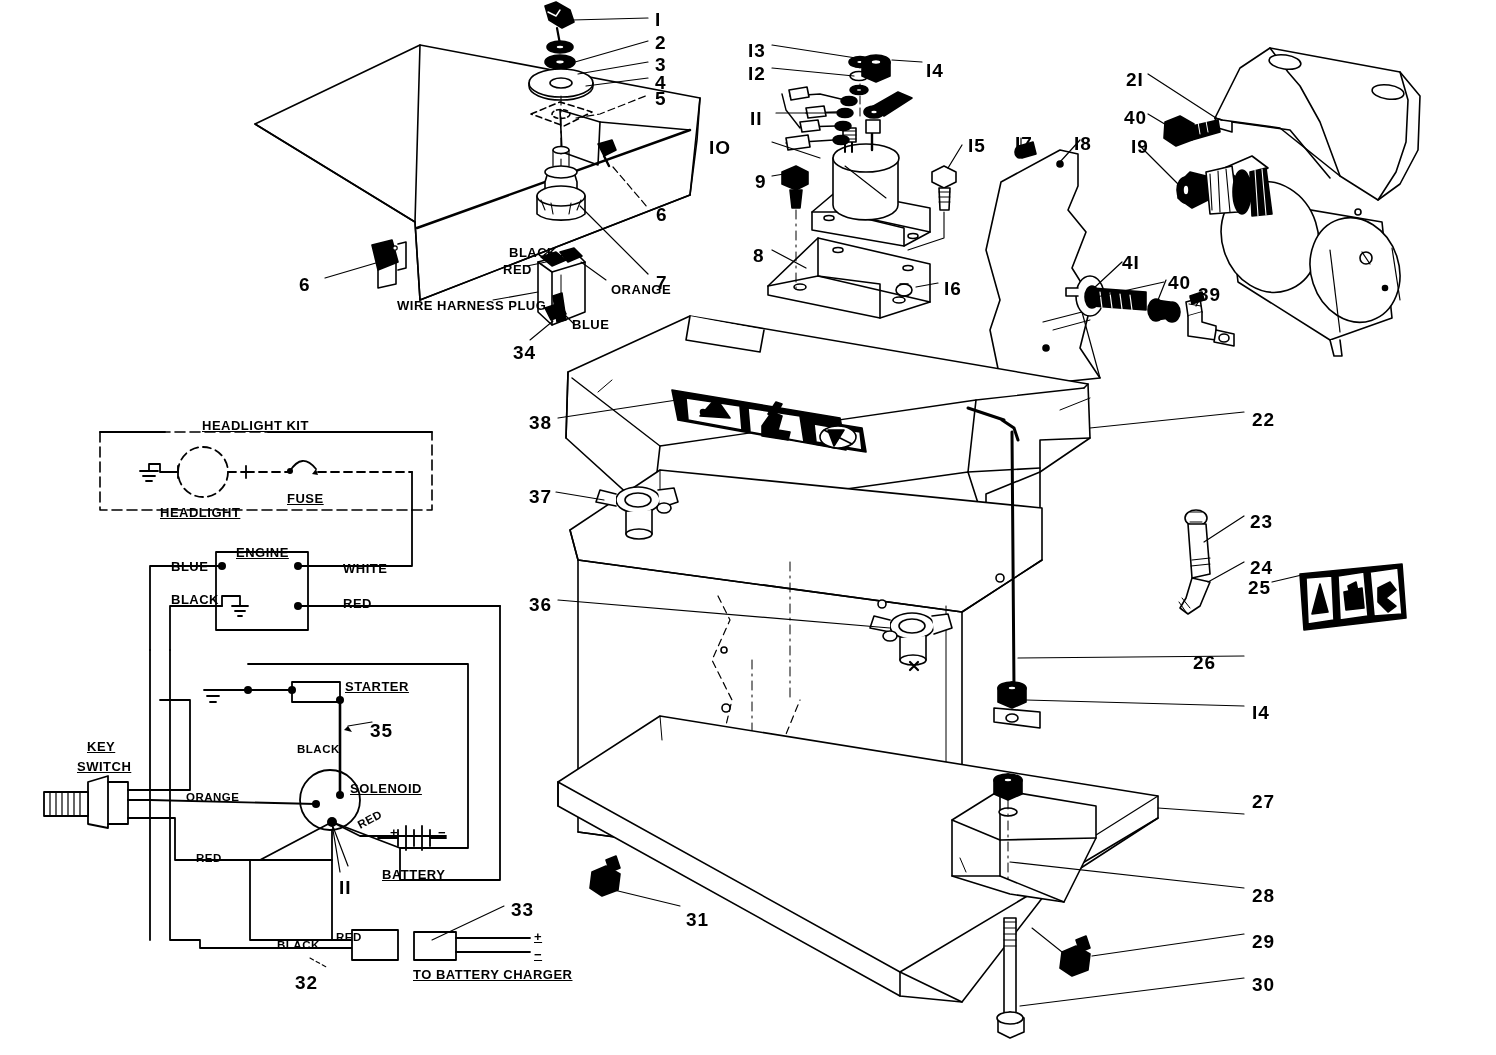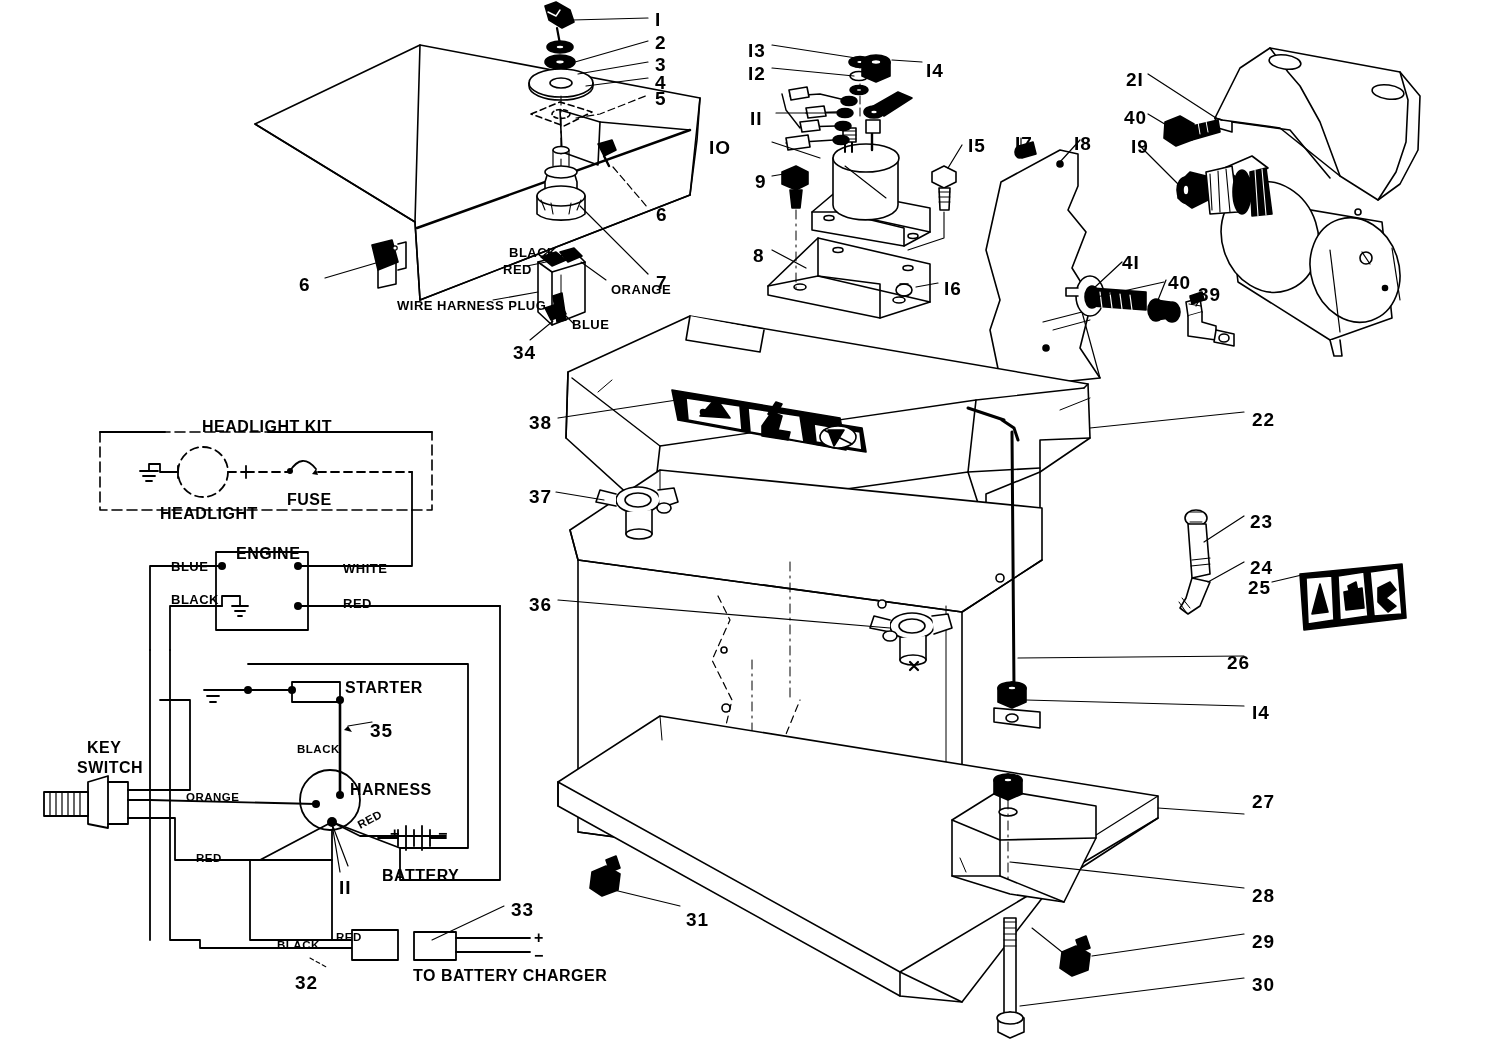--- a/index.html
+++ b/index.html
@@ -6,21 +6,21 @@
   html,body{margin:0;padding:0;background:#fff;}
   body{width:1496px;height:1055px;position:relative;overflow:hidden;
        font-family:"Liberation Sans", sans-serif;color:#000;}
   #root{position:absolute;inset:0;width:1496px;height:1055px;}
   svg.layer{position:absolute;left:0;top:0;width:1496px;height:1055px;}
   .callout{position:absolute;font-weight:bold;font-size:19px;letter-spacing:1px;
            font-family:"Liberation Sans", sans-serif;line-height:1;}
   .wlabel{position:absolute;font-size:13px;font-weight:bold;letter-spacing:0.5px;
           font-family:"Liberation Sans", sans-serif;line-height:1;white-space:nowrap;}
   .wlabel.sm{font-size:11.5px;}
-  .wlabel.big{font-size:16px;}
+  .wlabel.big{font-size:13px;text-decoration:underline;}
   .rot-red{transform:rotate(-28deg);transform-origin:left top;}
 </style>
 </head>
 <body>
 
 <div id="root">
 
 <svg class="layer" viewBox="0 0 1496 1055" xmlns="http://www.w3.org/2000/svg">
   <g fill="none" stroke="#000" stroke-width="1.6" stroke-linejoin="round" stroke-linecap="round">
 
@@ -540,21 +540,21 @@
   <span class="callout" style="left:1122px;top:253px">4I</span>
   <span class="callout" style="left:1168px;top:273px">40</span>
   <span class="callout" style="left:1198px;top:285px">39</span>
   <span class="callout" style="left:529px;top:413px">38</span>
   <span class="callout" style="left:529px;top:487px">37</span>
   <span class="callout" style="left:529px;top:595px">36</span>
   <span class="callout" style="left:1252px;top:410px">22</span>
   <span class="callout" style="left:1250px;top:512px">23</span>
   <span class="callout" style="left:1250px;top:558px">24</span>
   <span class="callout" style="left:1248px;top:578px">25</span>
-  <span class="callout" style="left:1227px;top:653px">26</span>
+  <span class="callout" style="left:1193px;top:653px">26</span>
   <span class="callout" style="left:1252px;top:703px">I4</span>
   <span class="callout" style="left:1252px;top:792px">27</span>
   <span class="callout" style="left:1252px;top:886px">28</span>
   <span class="callout" style="left:1252px;top:932px">29</span>
   <span class="callout" style="left:1252px;top:975px">30</span>
   <span class="callout" style="left:686px;top:910px">31</span>
   <span class="callout" style="left:295px;top:973px">32</span>
   <span class="callout" style="left:511px;top:900px">33</span>
   <span class="callout" style="left:370px;top:721px">35</span>
   <span class="callout" style="left:339px;top:878px">II</span>
@@ -569,21 +569,21 @@
   <span class="wlabel big" style="left:202px;top:419px">HEADLIGHT KIT</span>
   <span class="wlabel big" style="left:160px;top:506px">HEADLIGHT</span>
   <span class="wlabel big" style="left:287px;top:492px">FUSE</span>
   <span class="wlabel big" style="left:236px;top:546px">ENGINE</span>
   <span class="wlabel" style="left:171px;top:560px">BLUE</span>
   <span class="wlabel" style="left:343px;top:562px">WHITE</span>
   <span class="wlabel" style="left:171px;top:593px">BLACK</span>
   <span class="wlabel" style="left:343px;top:597px">RED</span>
   <span class="wlabel big" style="left:345px;top:680px">STARTER</span>
   <span class="wlabel sm" style="left:297px;top:744px">BLACK</span>
-  <span class="wlabel big" style="left:350px;top:782px">HARNESS</span>
+  <span class="wlabel big" style="left:350px;top:782px">SOLENOID</span>
   <span class="wlabel big" style="left:87px;top:740px">KEY</span>
   <span class="wlabel big" style="left:77px;top:760px">SWITCH</span>
   <span class="wlabel sm" style="left:186px;top:792px">ORANGE</span>
   <span class="wlabel sm" style="left:196px;top:853px">RED</span>
   <span class="wlabel sm rot-red" style="left:356px;top:821px">RED</span>
   <span class="wlabel big" style="left:382px;top:868px">BATTERY</span>
   <span class="wlabel big" style="left:390px;top:826px">+</span>
   <span class="wlabel big" style="left:438px;top:826px">−</span>
   <span class="wlabel sm" style="left:277px;top:940px">BLACK</span>
   <span class="wlabel sm" style="left:336px;top:932px">RED</span>

